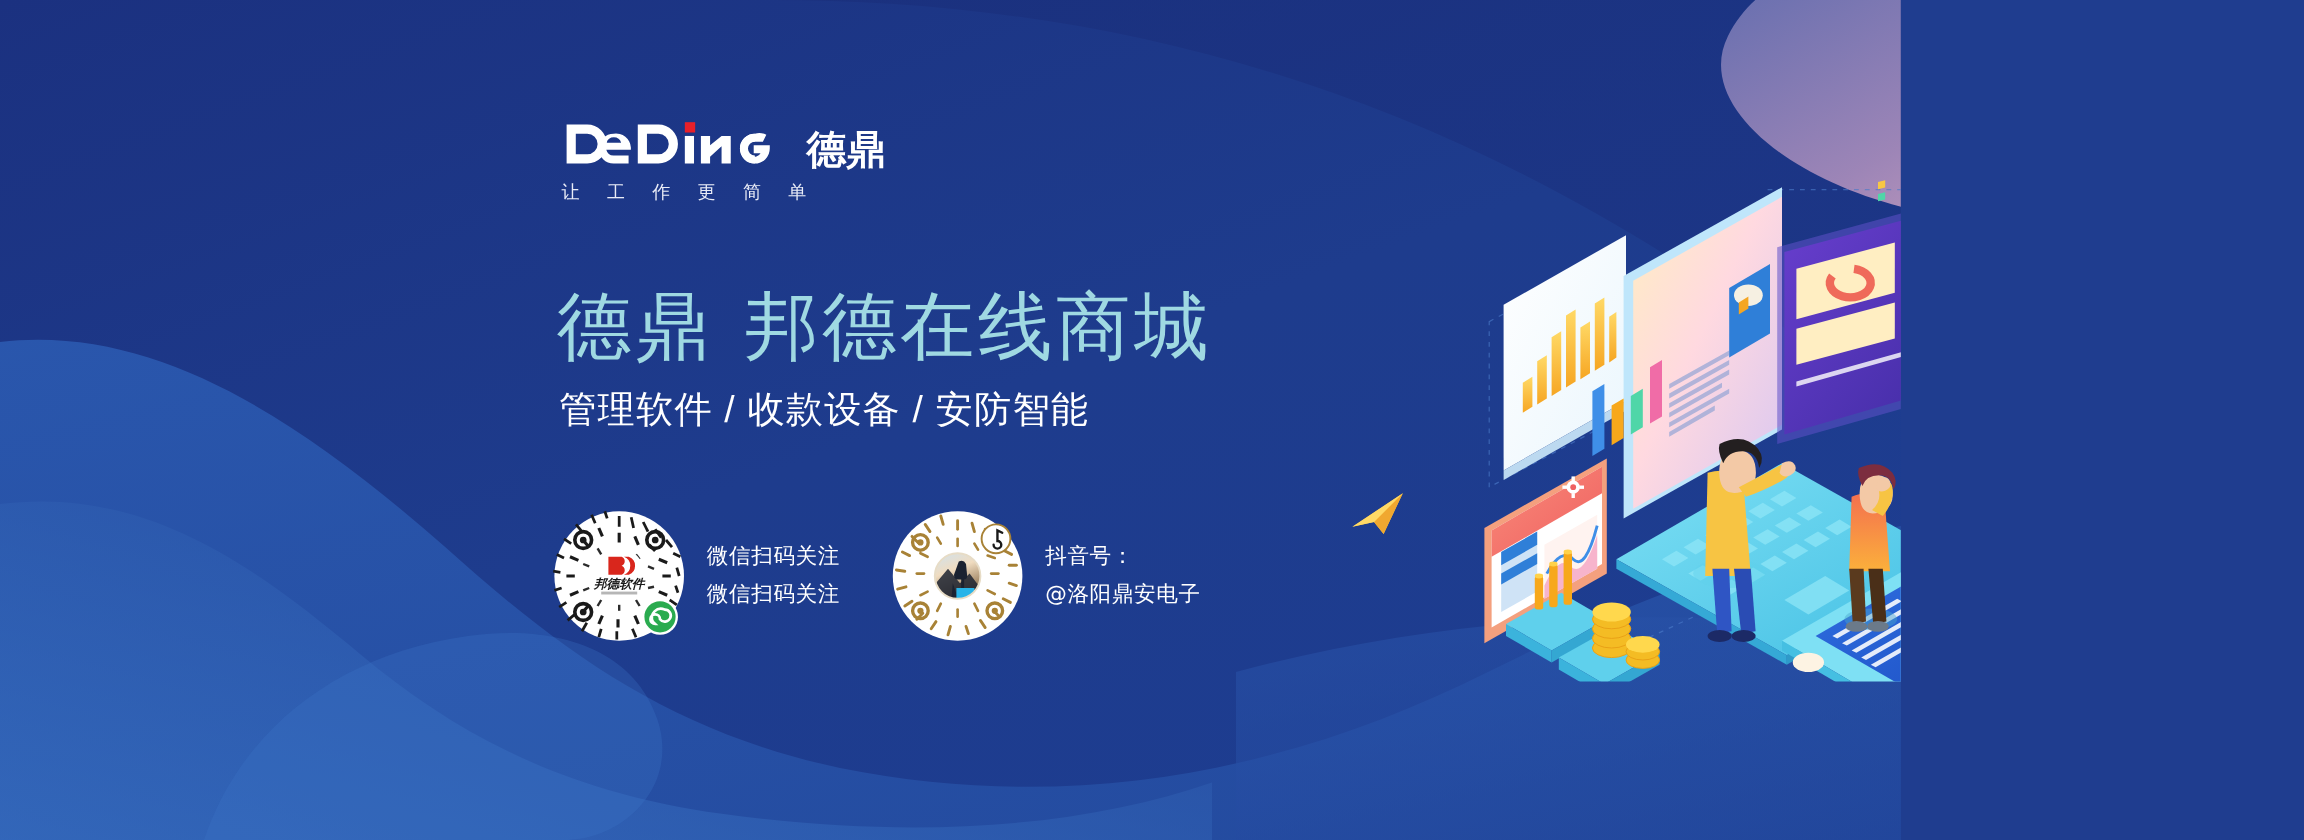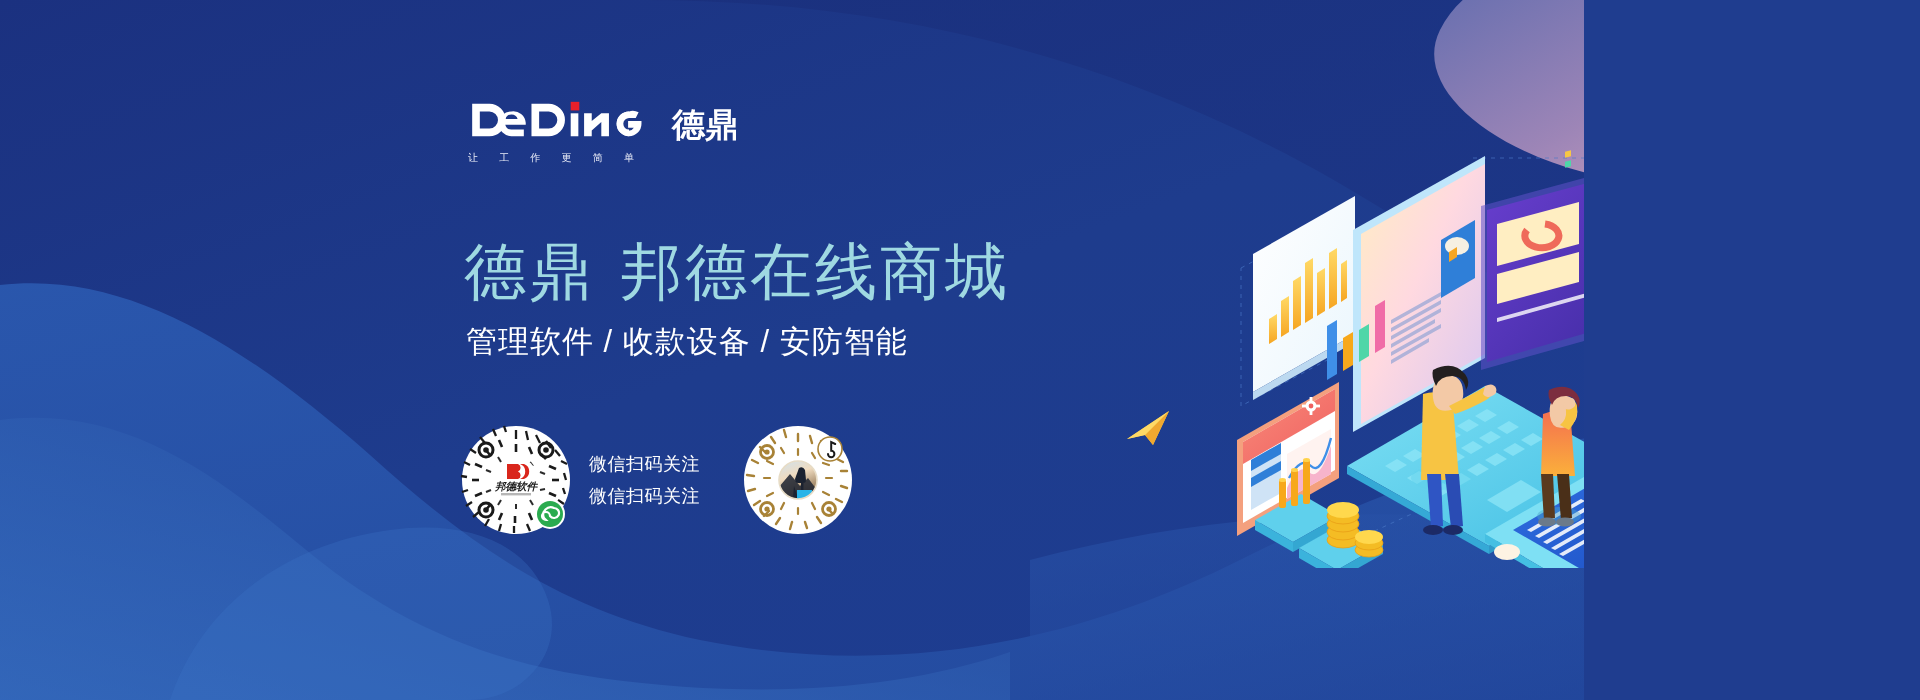--- a/index.html
+++ b/index.html
@@ -14,21 +14,21 @@
 
   .bg-layer{position:absolute;inset:0;width:1920px;height:700px;}
 
   
   .logo-block{position:absolute;left:466px;top:96px;width:300px;}
   .logo-row{display:flex;align-items:flex-end;gap:10px;height:46px;}
   .wordmark{position:relative;height:44px;}
   .wordmark svg{display:block;height:44px;}
   .logo-cn{color:#ffffff;font-size:33px;line-height:34px;font-weight:700;
     letter-spacing:0px;font-family:"DejaVu Sans","Liberation Sans",sans-serif;}
-  .logo-tag{margin-top:9px;color:#e9ecf7;font-size:10px;letter-spacing:9px;
+  .logo-tag{margin-top:9px;color:#e9ecf7;font-size:15px;letter-spacing:9px;
     font-family:"DejaVu Sans","Liberation Sans",sans-serif;text-indent:2px;}
 
   
   .headline{position:absolute;left:464px;top:237px;color:#9fd9e2;
     font-size:62px;line-height:70px;letter-spacing:3px;white-space:nowrap;
     font-family:"DejaVu Sans","Liberation Sans",sans-serif;font-weight:400;}
   .headline .gap{display:inline-block;width:26px;}
   .subline{position:absolute;left:466px;top:324px;color:#ffffff;
     font-size:31px;line-height:36px;letter-spacing:1px;white-space:nowrap;
     font-family:Liberation Sans, sans-serif;}
@@ -298,20 +298,24 @@
             <path d="M52,62 l4,12 l-5,0 Z" fill="#1b2230"></path>
             <path d="M55,66 L70,66 L70,76 L55,76 Z" fill="#28b4e8"></path>
           </g>
           <circle cx="56" cy="56" r="19" fill="none" stroke="#e7dcc6" stroke-width="1.6"></circle>
           <g>
             <circle cx="88" cy="25" r="12" fill="#ffffff" stroke="#a88236" stroke-width="1.6"></circle>
             <path d="M86,30 a3.2,3.2 0 1 0 3.2,-3.2 L89.2,18 l4,2" fill="none" stroke="#1a1a1a" stroke-width="2" stroke-linecap="round"></path>
           </g>
         </svg>
       </div>
+      <div class="qr-caption">
+        <div>抖音号：</div>
+        <div>@洛阳鼎安电子</div>
+      </div>
     </div>
   </div>
 
   <svg class="plane" viewBox="0 0 52 48">
     <path d="M4,34 L46,6 L30,40 L22,30 Z" fill="#f3c33f"></path>
     <path d="M46,6 L22,30 L30,40 Z" fill="#f0a830"></path>
     <path d="M4,34 L22,30 L46,6 Z" fill="#ffd966"></path>
   </svg>
 
   <svg class="illus" viewBox="0 0 460 420">

